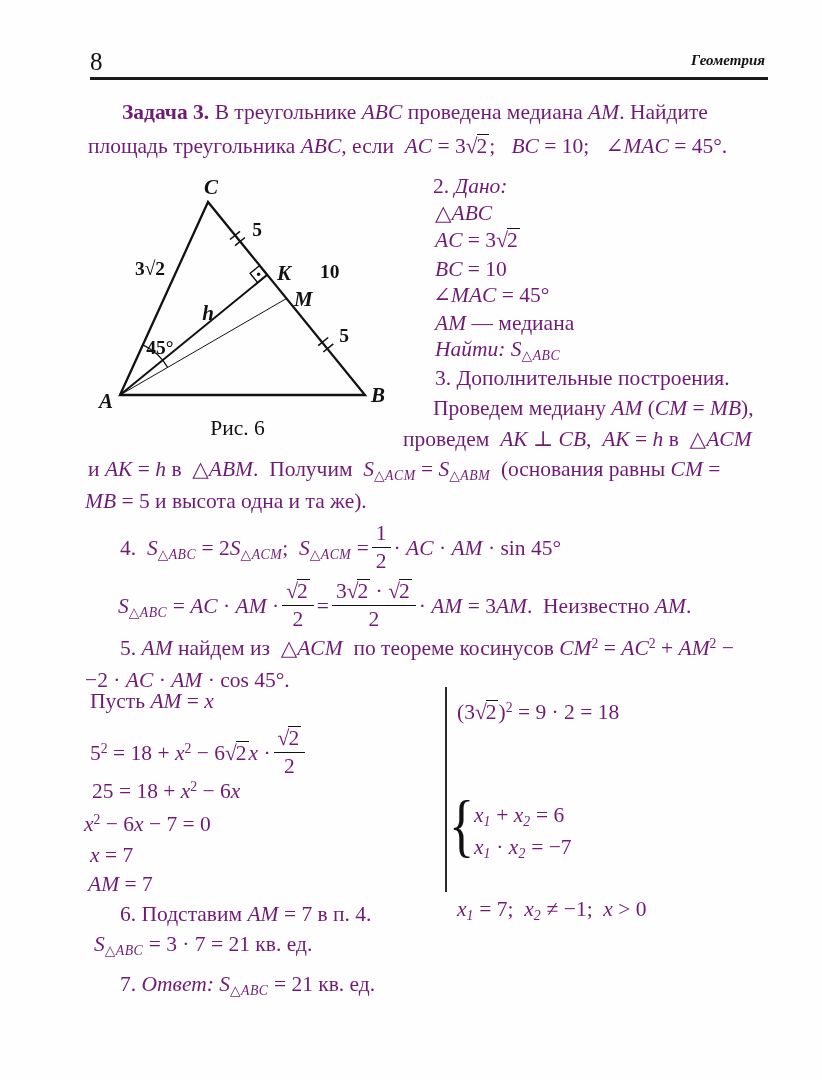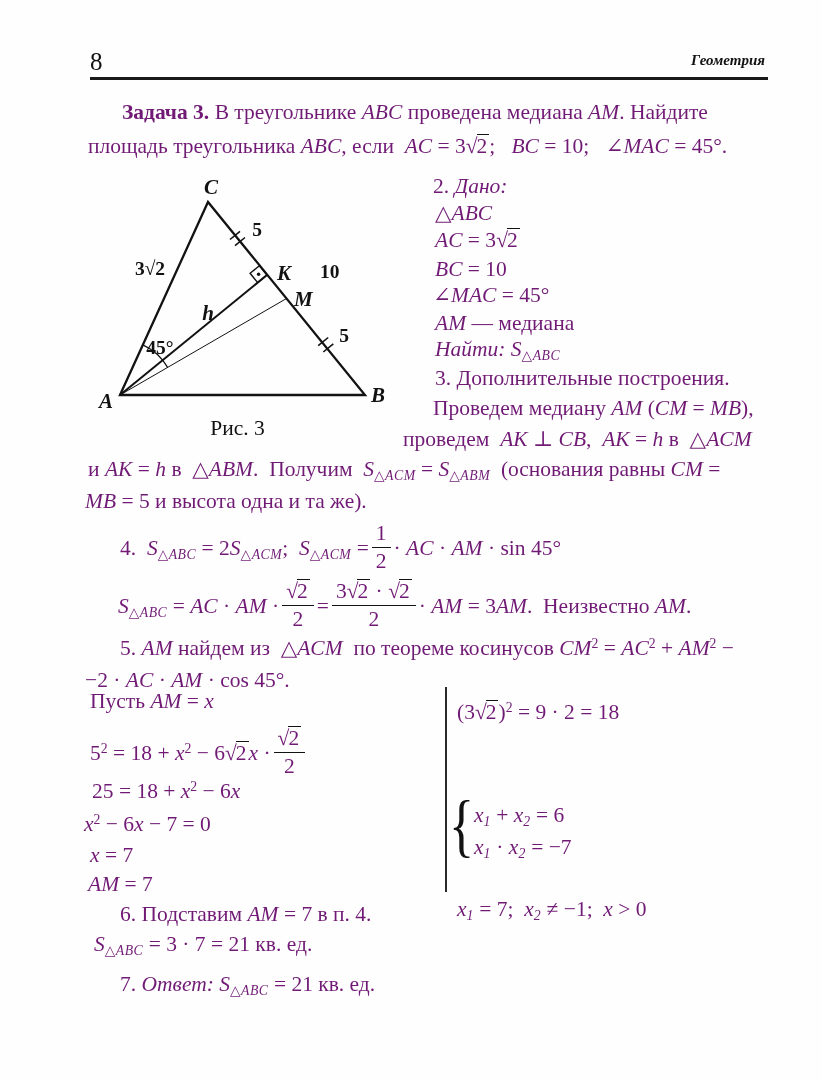--- a/index.html
+++ b/index.html
@@ -72,21 +72,21 @@
     <text x="291" y="224" text-anchor="start" class="flab">B</text>
     <text x="197" y="102" text-anchor="start" class="flab">K</text>
     <text x="214" y="128" text-anchor="start" class="flab">M</text>
     <text x="128" y="142" text-anchor="middle" class="flab">h</text>
     <text x="80" y="176" text-anchor="middle" class="fnum">45°</text>
     <text x="177" y="58" text-anchor="middle" class="fnum">5</text>
     <text x="240" y="100" text-anchor="start" class="fnum">10</text>
     <text x="264" y="164" text-anchor="middle" class="fnum">5</text>
     <text x="70" y="97" text-anchor="middle" class="fnum">3√2</text>
   </svg>
-  <div class="caption">Рис. 3</div>
+  <div class="caption">Рис. 6</div>
 
   <div class="ln" style="left:433px;top:174px;"><span class="r">2. </span><span class="i">Дано:</span></div>
   <div class="ln" style="left:435px;top:201px;"><span class="r">△</span><span class="i">ABC</span></div>
   <div class="ln" style="left:435px;top:228px;"><span class="i">AC</span><span class="r"> = 3</span><span class="q">√<span class="ovl">2</span></span></div>
   <div class="ln" style="left:435px;top:257px;"><span class="i">BC</span><span class="r"> = 10</span></div>
   <div class="ln" style="left:433px;top:283px;"><span class="r">∠</span><span class="i">MAC</span><span class="r"> = 45°</span></div>
   <div class="ln" style="left:435px;top:311px;"><span class="i">AM</span><span class="r"> — медиана</span></div>
   <div class="ln" style="left:435px;top:337px;"><span class="i">Найти: S</span><span class="sub">△ABC</span></div>
   <div class="ln" style="left:435px;top:366px;"><span class="r">3. Дополнительные построения.</span></div>
   <div class="ln" style="left:403px;top:427px;"><span class="r">проведем  </span><span class="i">AK</span><span class="r"> ⊥ </span><span class="i">CB</span><span class="r">,  </span><span class="i">AK</span><span class="r"> = </span><span class="i">h</span><span class="r"> в  △</span><span class="i">ACM</span></div>

